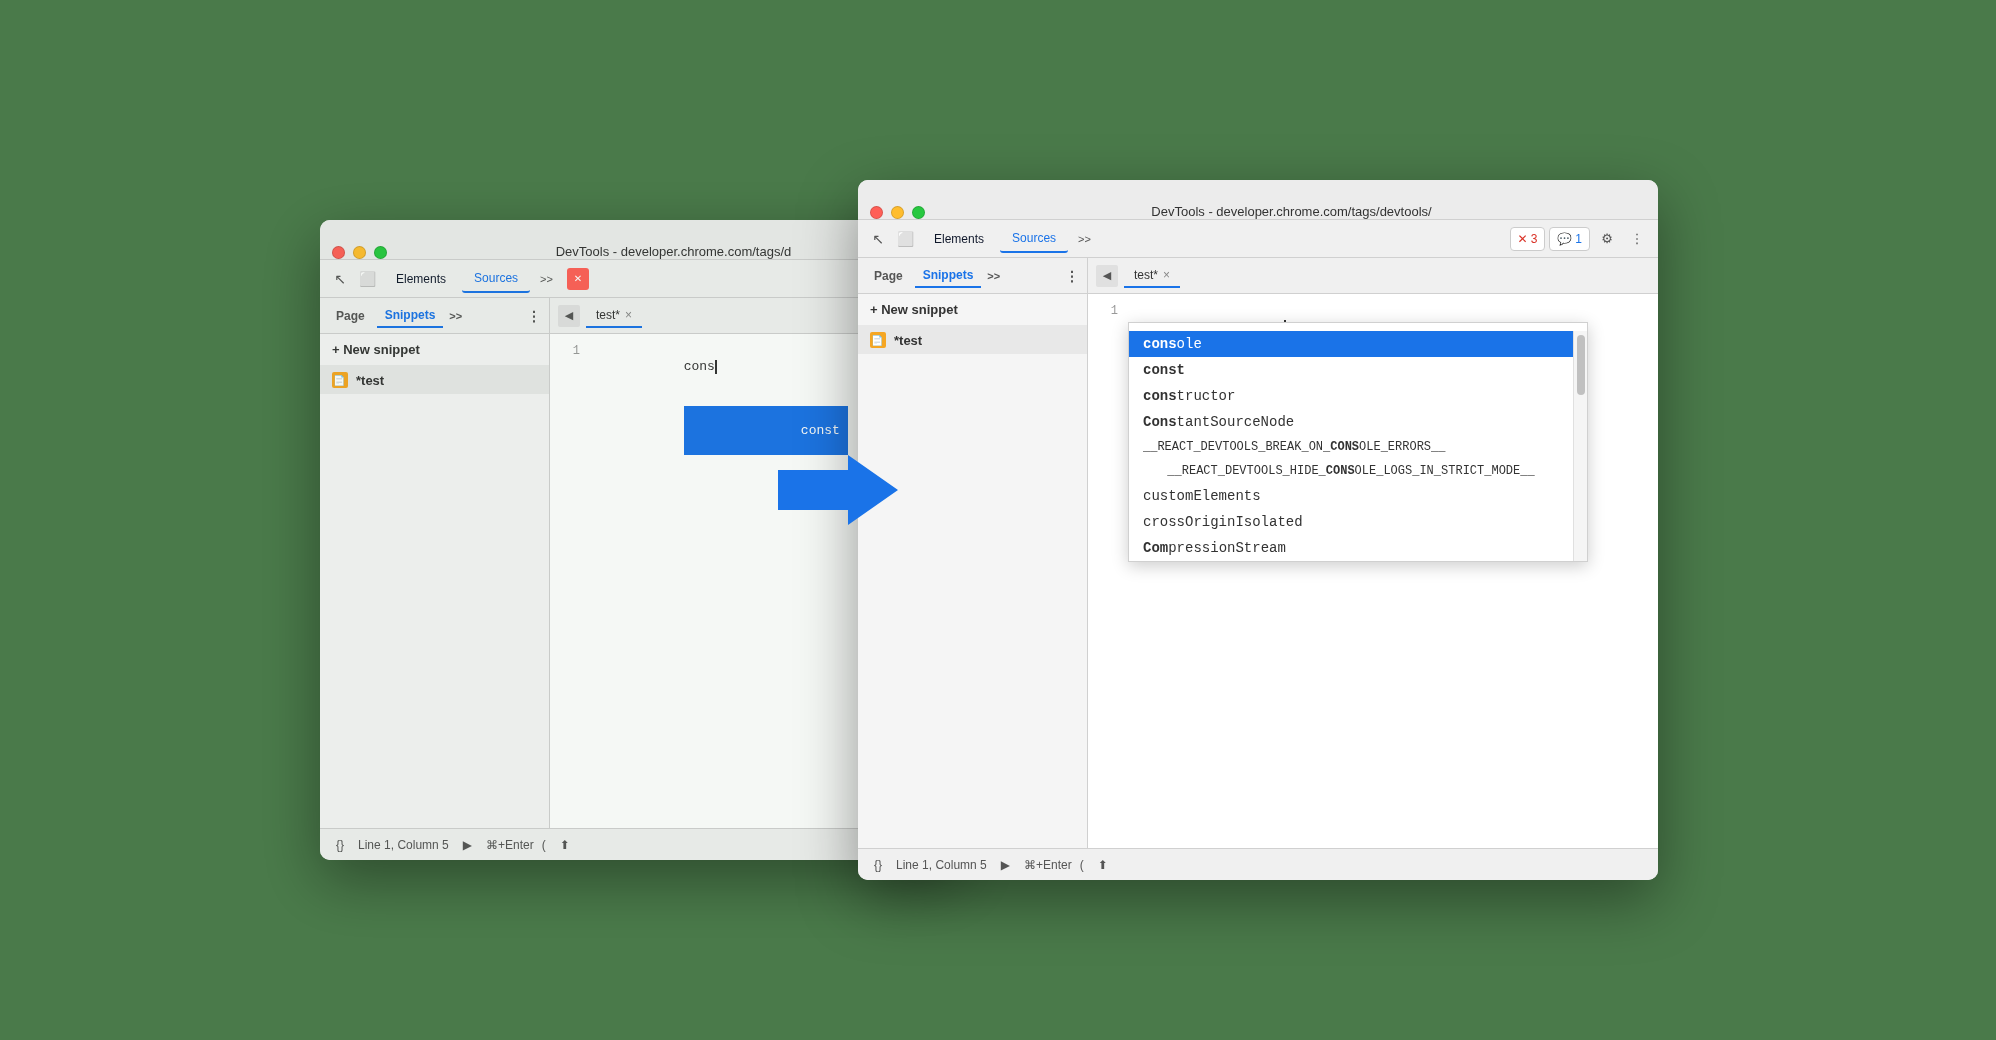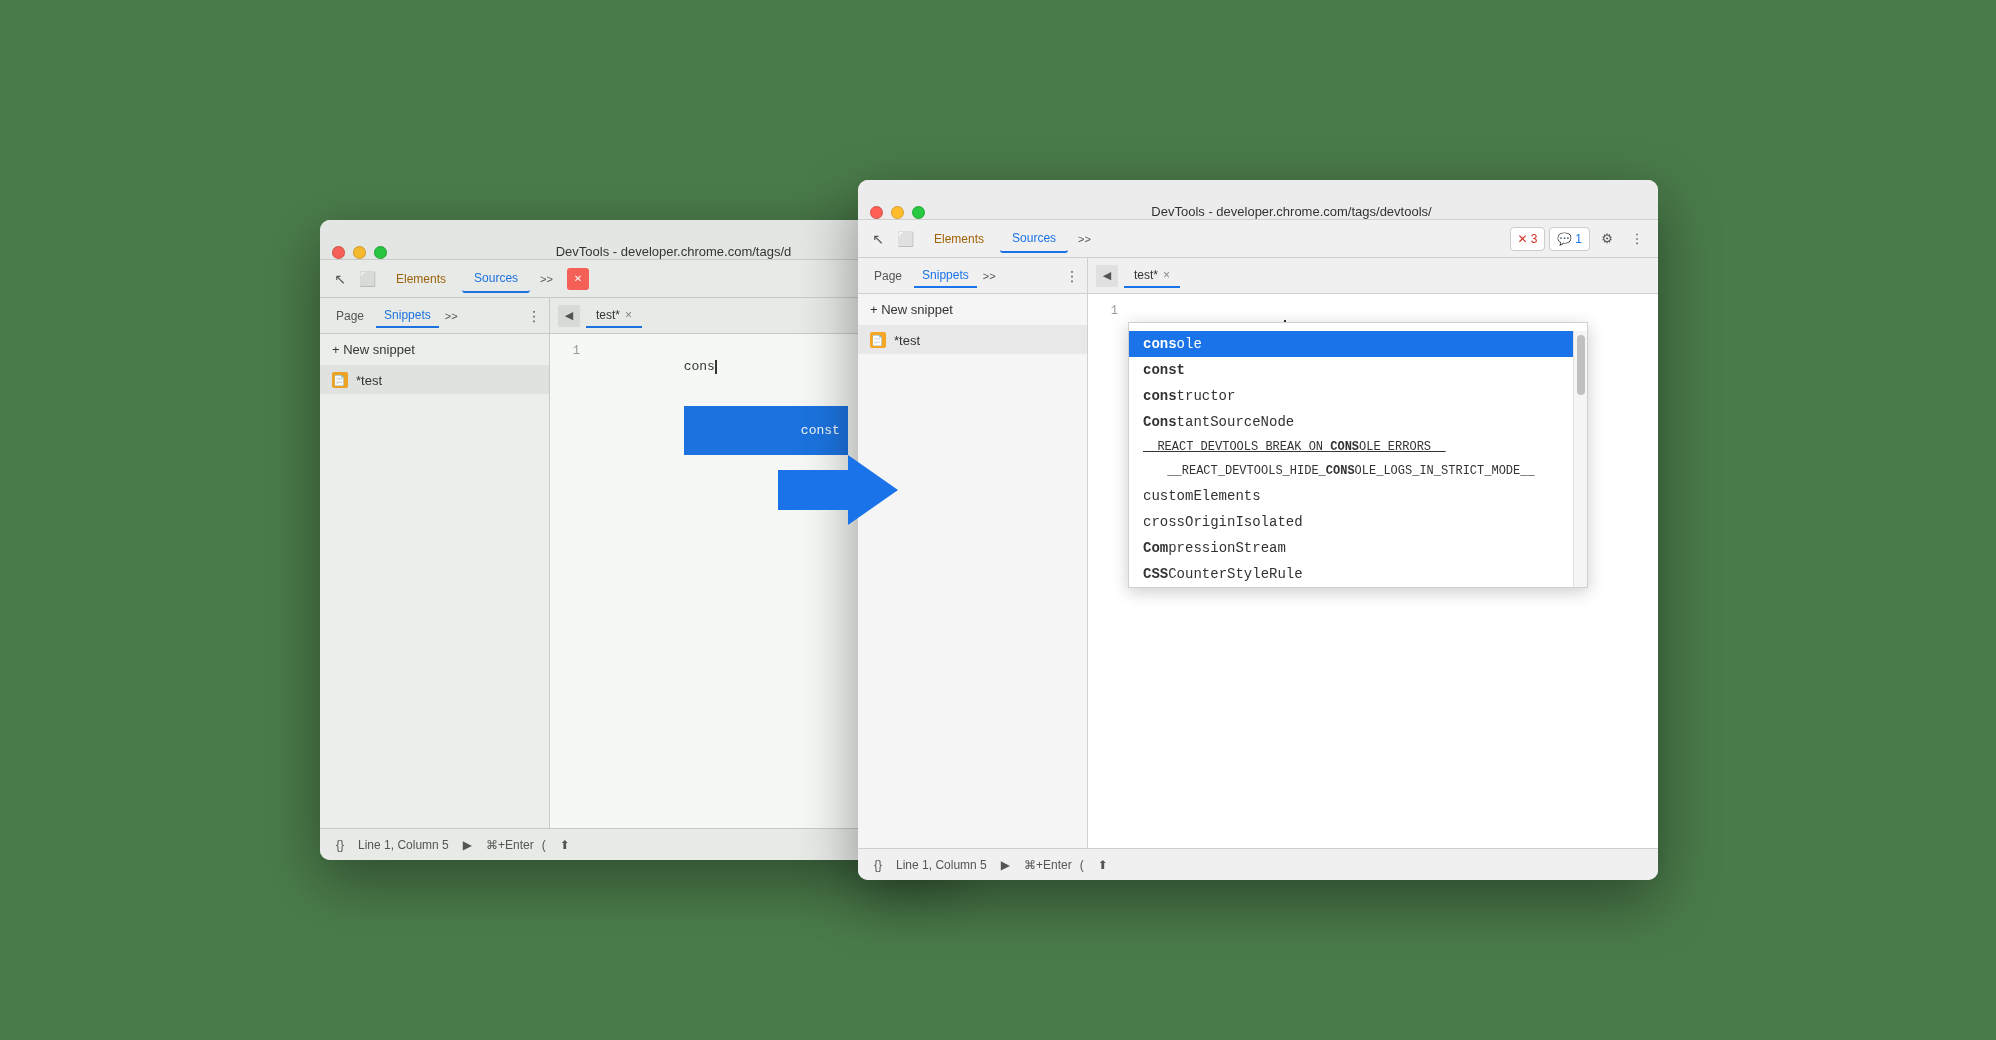--- a/index.html
+++ b/index.html
@@ -105,21 +105,21 @@
       justify-content: center;
       color: #555;
       font-size: 14px;
       cursor: pointer;
       border-radius: 3px;
     }
 
     .tab-item {
       padding: 6px 12px;
       font-size: 12px;
-      color: #a16207;
+      color: #0f172a;
       cursor: pointer;
       border-radius: 3px;
     }
 
     .tab-item.active {
       color: #1a73e8;
       border-bottom: 2px solid #1a73e8;
       font-weight: 500;
     }
 
@@ -172,20 +172,21 @@
       overflow: hidden;
     }
 
     .sidebar-panel {
       width: 230px;
       background: #f5f5f5;
       border-right: 1px solid #d0d0d0;
       display: flex;
       flex-direction: column;
       flex-shrink: 0;
+      font-weight: bold;
     }
 
     .sidebar-tabs {
       display: flex;
       align-items: center;
       border-bottom: 1px solid #d0d0d0;
       height: 36px;
       padding: 0 8px;
       gap: 4px;
       background: #f0f0f0;
@@ -604,43 +605,40 @@
 
                   <div class="autocomplete-item">
                     <span class="highlight">cons</span><span>tructor</span>
                   </div>
 
                   <div class="autocomplete-item">
                     <span class="highlight">Cons</span><span>tantSourceNode</span>
                   </div>
 
 
-                  <div class="autocomplete-item" style="font-size:12px;text-decoration:underline;">
+                  <div class="autocomplete-item" style="font-size:12px;">
                     <span>__REACT_DEVTOOLS_BREAK_ON_</span><span class="highlight">CONS</span><span>OLE_ERRORS__</span>
                   </div>
 
                   <div class="autocomplete-item" style="font-size:12px;text-align:center;">
                     <span>__REACT_DEVTOOLS_HIDE_</span><span class="highlight">CONS</span><span>OLE_LOGS_IN_STRICT_MODE__</span>
                   </div>
 
                   <div class="autocomplete-item">
                     <span>customElements</span>
                   </div>
 
                   <div class="autocomplete-item">
                     <span>crossOriginIsolated</span>
                   </div>
 
                   <div class="autocomplete-item">
                     <span class="highlight">Com</span><span>pressionStream</span>
                   </div>
 
-                  <div class="autocomplete-item">
-                    <span class="highlight">CSS</span><span>CounterStyleRule</span>
-                  </div>
                 </div>
 
                 <div class="scrollbar">
                   <div class="scrollbar-thumb"></div>
                 </div>
               </div>
             </div>
           </div>
         </div>
       </div>

